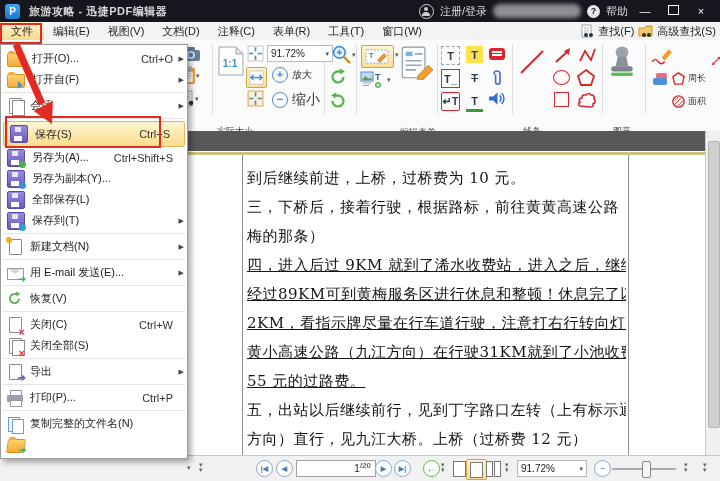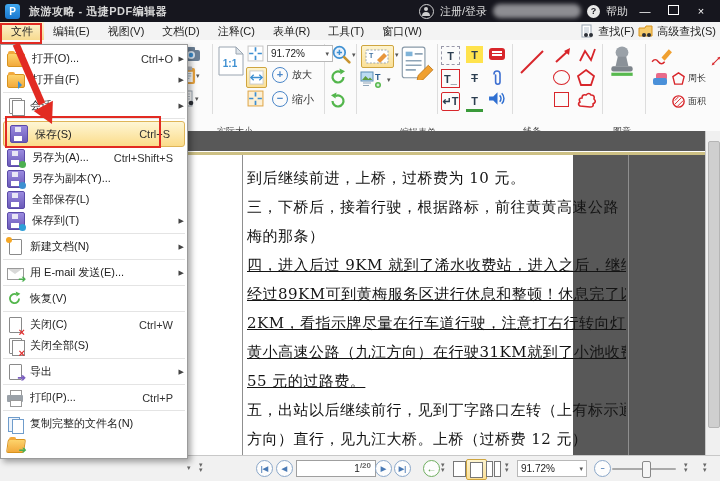--- a/index.html
+++ b/index.html
@@ -48,21 +48,21 @@
   .red-square{width:13px;height:13px;border:1.6px solid #d8262b;}
   .red-circle{width:15px;height:13px;border:1.6px solid #d8262b;border-radius:50%;}
   .bubble{width:16px;height:12px;background:#d8262b;border-radius:3px;position:relative;}
   .bubble::after{content:"";position:absolute;left:2px;bottom:-4px;border:4px solid transparent;border-top-color:#d8262b;border-left-width:2px;}
   .bubble::before{content:"";position:absolute;left:3px;top:3px;width:10px;height:1.5px;background:#fff;box-shadow:0 3px 0 #fff;}
 
   
   .docarea{position:absolute;left:0;top:131px;width:720px;height:324px;background:#585858;}
   .page-top-line{position:absolute;left:0;top:20px;width:706px;height:4px;
     background:linear-gradient(#fff 0 1px,#cdc084 1px 100%);}
-  .page{position:absolute;left:0;top:24px;width:573px;height:300px;background:#fff;}
+  .page{position:absolute;left:0;top:24px;width:706px;height:300px;background:#fff;}
   .cell-border{position:absolute;top:0;bottom:0;width:1px;background:#8f8f8f;}
   .doc-text{position:absolute;left:247px;top:9px;width:379px;
     font-family:"DejaVu Serif",serif;font-size:15px;color:#141414;}
   .doc-line{height:29px;line-height:29px;white-space:nowrap;overflow:hidden;letter-spacing:.5px;}
   .doc-line.u{text-decoration:underline;}
   .vscroll{position:absolute;right:0;top:0;bottom:0;width:14px;background:#f0f0f0;border-left:1px solid #c9c9c9;}
   .vthumb{position:absolute;left:2px;top:10px;width:10px;height:285px;background:#cfcfcf;border:1px solid #b5b5b5;border-radius:2px;}
 
   
   .statusbar{position:absolute;left:0;top:455px;width:720px;height:26px;background:#f1f1f1;border-top:1px solid #c8c8c8;}
@@ -234,21 +234,21 @@
     <div class="combo" style="left:267px;top:5px;width:58px;height:15px">
       <span>91.72%</span>
       <span class="dd">▾</span>
     </div>
     <div class="tool" style="left:272px;top:27px;gap:4px">
       <span class="circle-btn">+</span>
       <span style="font-size:10px;color:#333">放大</span>
     </div>
     <div class="tool" style="left:272px;top:51px;gap:4px">
       <span class="circle-btn">−</span>
-      <span style="font-size:11px;color:#333">缩小</span>
+      <span style="font-size:14px;color:#333">缩小</span>
     </div>
 
     <div class="tool" style="left:331px;top:4px">
       <svg width="21" height="21" viewBox="0 0 20 20">
           <circle cx="8" cy="8" r="5.5" fill="#eaf2fb" stroke="#3d8fd1" stroke-width="1.6"></circle>
           <path d="M8 5.5v5M5.5 8h5" stroke="#3d8fd1" stroke-width="1.4"></path>
           <path d="M12.5 12.5l5 5" stroke="#c8942f" stroke-width="2.5" stroke-linecap="round"></path>
         </svg>
       <span class="dd">▾</span>
     </div>

